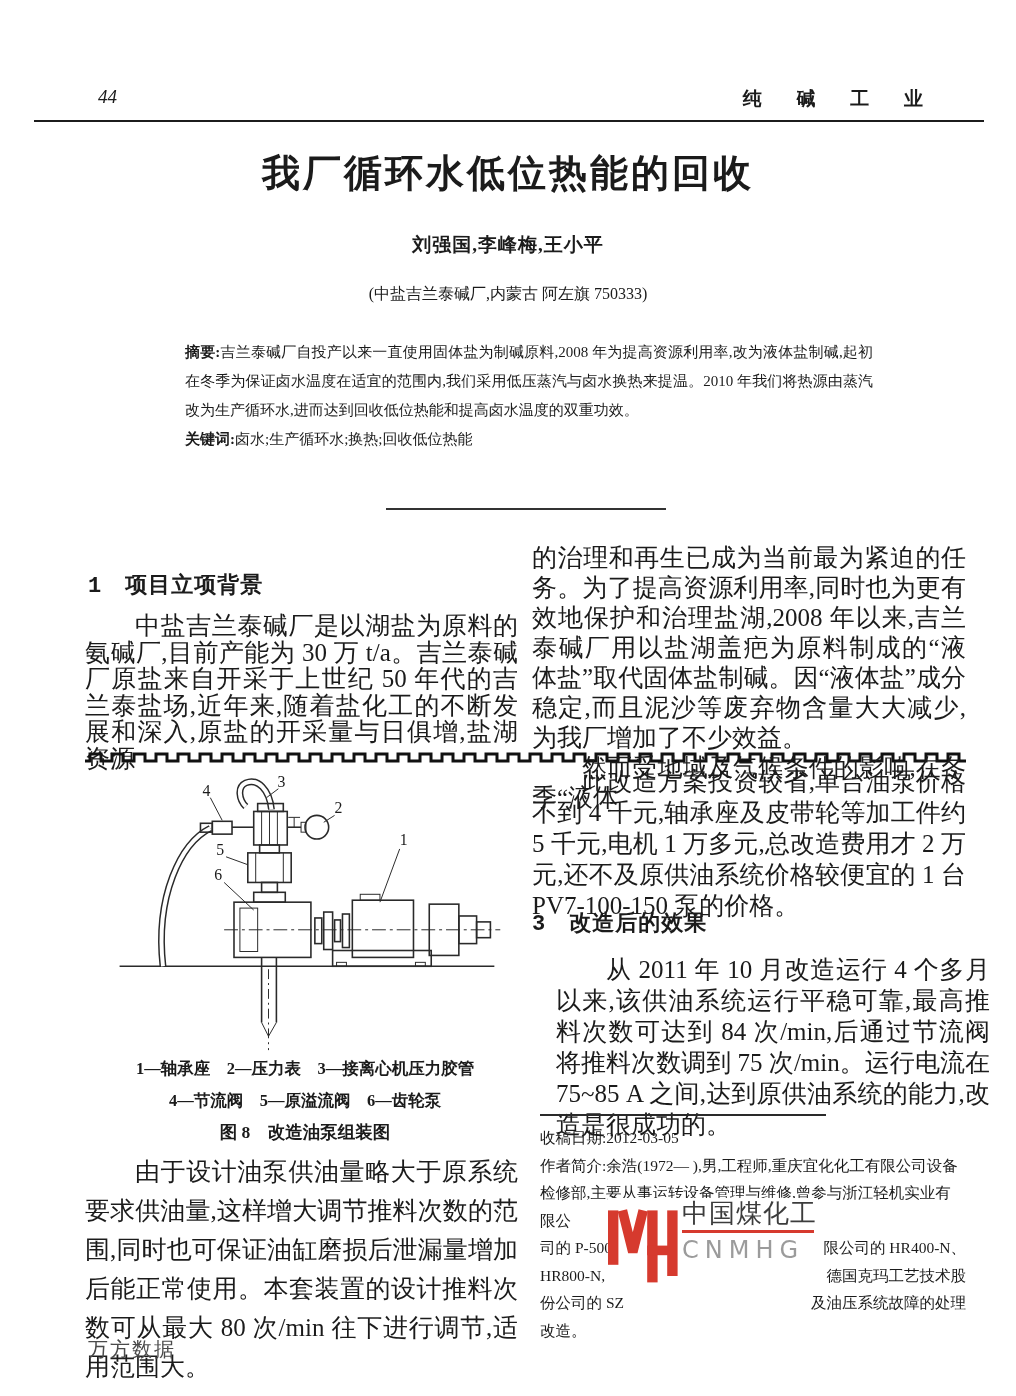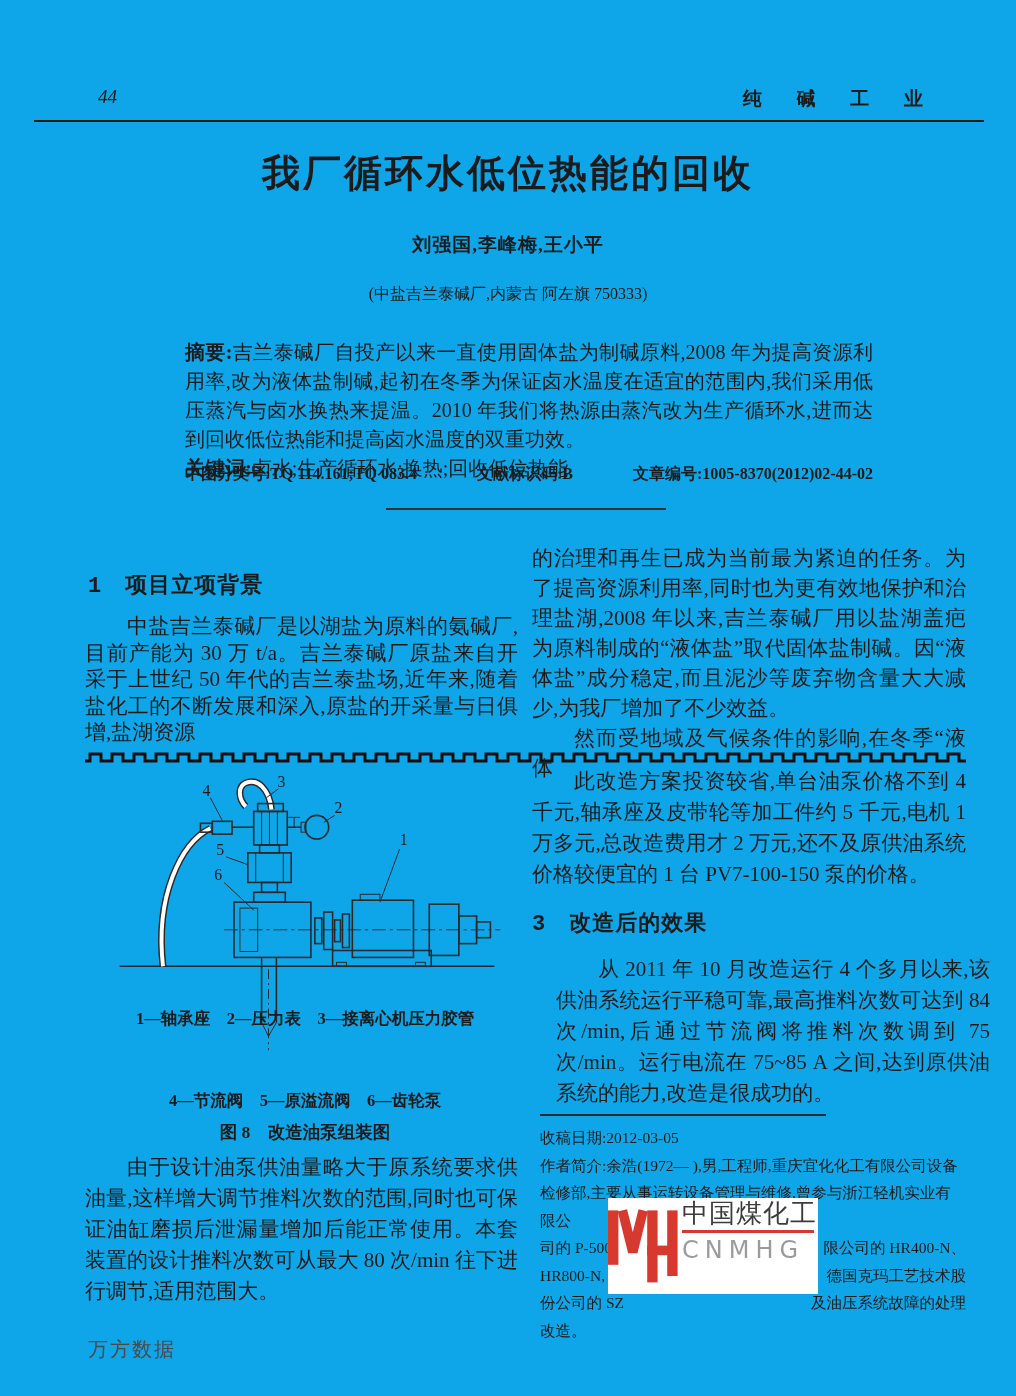--- a/index.html
+++ b/index.html
@@ -1,51 +1,51 @@
 <!DOCTYPE html>
 <html><head>
 <meta charset="utf-8">
 <style>
   html,body{margin:0;padding:0;background:#e8e8e8;}
   .page{
-    position:relative;width:1016px;height:1396px;margin:0 auto;background:#0ea5e9;
+    position:relative;width:1016px;height:1396px;margin:0 auto;background:#ffffff;
     font-family:"Liberation Serif","DejaVu Serif",serif;color:#1b1b1b;overflow:hidden;
   }
   .abs{position:absolute;}
   
   .pagenum{left:98px;top:86px;font-size:19px;font-style:italic;}
   .journal{right:78px;top:86px;font-size:19px;font-weight:bold;letter-spacing:15px;}
   .header-rule{left:34px;top:120px;width:950px;height:0;border-top:2.5px solid #1c1c1c;}
   
   .title{left:0;top:148px;width:1016px;text-align:center;font-size:38px;font-weight:bold;letter-spacing:3px;}
   .authors{left:0;top:232px;width:1016px;text-align:center;font-size:19px;font-weight:bold;letter-spacing:1px;}
   .affil{left:0;top:284px;width:1016px;text-align:center;font-size:16px;}
   
-  .abstract-block{left:185px;top:338px;width:688px;font-size:20px;line-height:29px;text-align:justify;}
+  .abstract-block{left:185px;top:338px;width:688px;font-size:15px;line-height:29px;text-align:justify;}
   .abstract-block b{font-weight:bold;}
   .kw-line{margin-top:0;}
   .meta-row{left:185px;top:464px;width:688px;display:flex;justify-content:space-between;font-size:16px;font-weight:bold;}
   .center-rule{left:386px;top:508px;width:280px;border-top:2px solid #333;}
   
   .h2{font-size:22px;font-weight:bold;font-family:Liberation Mono, monospace;letter-spacing:1px;}
   .heading1{left:88px;top:570px;}
   .heading3{left:532px;top:908px;}
-  .body-par{font-size:21px;text-align:justify;}
+  .body-par{font-size:25px;text-align:justify;}
   .indent{text-indent:2em;}
   .lp1{left:85px;top:613px;width:433px;line-height:26.5px;}
-  .lp2{left:85px;top:1152px;width:433px;line-height:31px;}
+  .lp2{left:85px;top:1152px;width:433px;line-height:39px;}
   .rp12{left:532px;top:543px;width:434px;line-height:30px;}
   .rp3{left:532px;top:766px;width:434px;line-height:31px;}
   .rp4{left:556px;top:954px;width:434px;line-height:31px;}
   .rp12 p,.abstract-block p{margin:0;}
   
   .tear{left:85px;top:750px;width:881px;height:14px;}
   
   .fig-svg{left:95px;top:772px;width:420px;height:286px;}
-  .legend1{left:95px;top:1008px;width:420px;text-align:center;font-size:16.5px;font-weight:bold;}
+  .legend1{left:95px;top:1058px;width:420px;text-align:center;font-size:16.5px;font-weight:bold;}
   .legend2{left:95px;top:1090px;width:420px;text-align:center;font-size:16.5px;font-weight:bold;}
   .fig-cap{left:95px;top:1120px;width:420px;text-align:center;font-size:17.5px;font-weight:bold;}
   
   .foot-rule{left:540px;top:1114px;width:286px;border-top:2px solid #2a2a2a;}
   .footnote{left:540px;top:1124px;width:426px;font-size:15.5px;line-height:27.5px;}
   .footnote .lbl{font-weight:normal;}
   .bio-row{display:flex;justify-content:space-between;}
   
   .wm{left:608px;top:1198px;width:210px;height:96px;background:#ffffff;display:flex;align-items:flex-start;}
   .wm-mark{width:72px;height:80px;flex:0 0 auto;margin-top:6px;}
@@ -73,25 +73,20 @@
 
   <div class="abs authors">刘强国,李峰梅,王小平</div>
   <div class="abs title">我厂循环水低位热能的回收</div>
   <div class="abs affil">(中盐吉兰泰碱厂,内蒙古 阿左旗  750333)</div>
 
   <div class="abs abstract-block">
     <p><b>摘要:</b><span>吉兰泰碱厂自投产以来一直使用固体盐为制碱原料,2008 年为提高资源利用率,改为液体盐制碱,起初在冬季为保证卤水温度在适宜的范围内,我们采用低压蒸汽与卤水换热来提温。2010 年我们将热源由蒸汽改为生产循环水,进而达到回收低位热能和提高卤水温度的双重功效。</span></p>
     <p class="kw-line"><b>关键词:</b><span>卤水;生产循环水;换热;回收低位热能</span></p>
   </div>
 
-  <div class="abs meta-row">
-    <span><span>中图分类号:</span><span>TQ 114.161;TQ 083.4</span></span>
-    <span><span>文献标识码:</span><span>B</span></span>
-    <span><span>文章编号:</span><span>1005-8370(2012)02-44-02</span></span>
-  </div>
   <div class="abs center-rule"></div>
 
   <div class="abs h2 heading1">1　项目立项背景</div>
   <div class="abs body-par indent lp1">中盐吉兰泰碱厂是以湖盐为原料的氨碱厂,目前产能为 30 万 t/a。吉兰泰碱厂原盐来自开采于上世纪 50 年代的吉兰泰盐场,近年来,随着盐化工的不断发展和深入,原盐的开采量与日俱增,盐湖资源</div>
 
   <svg class="abs tear" viewBox="0 0 881 14" preserveAspectRatio="none">
     <defs>
       <pattern id="sq" width="22" height="14" patternUnits="userSpaceOnUse">
         <path d="M0,11 h5 v-7 h11 v7 h6" fill="none" stroke="#111111" stroke-width="3"></path>
       </pattern>

